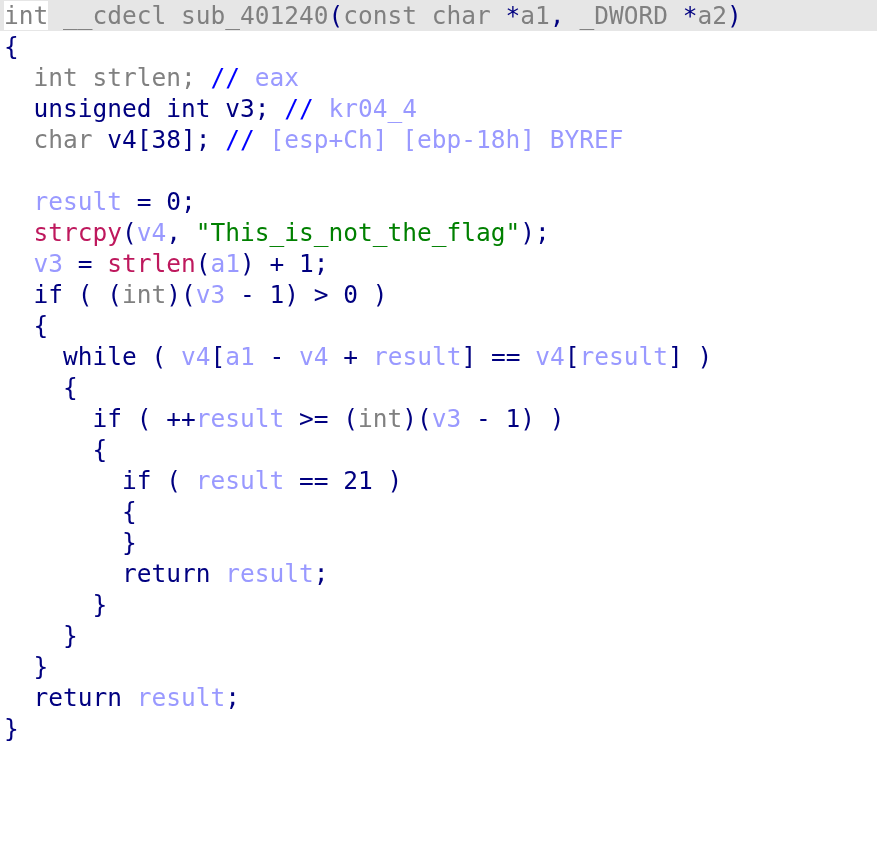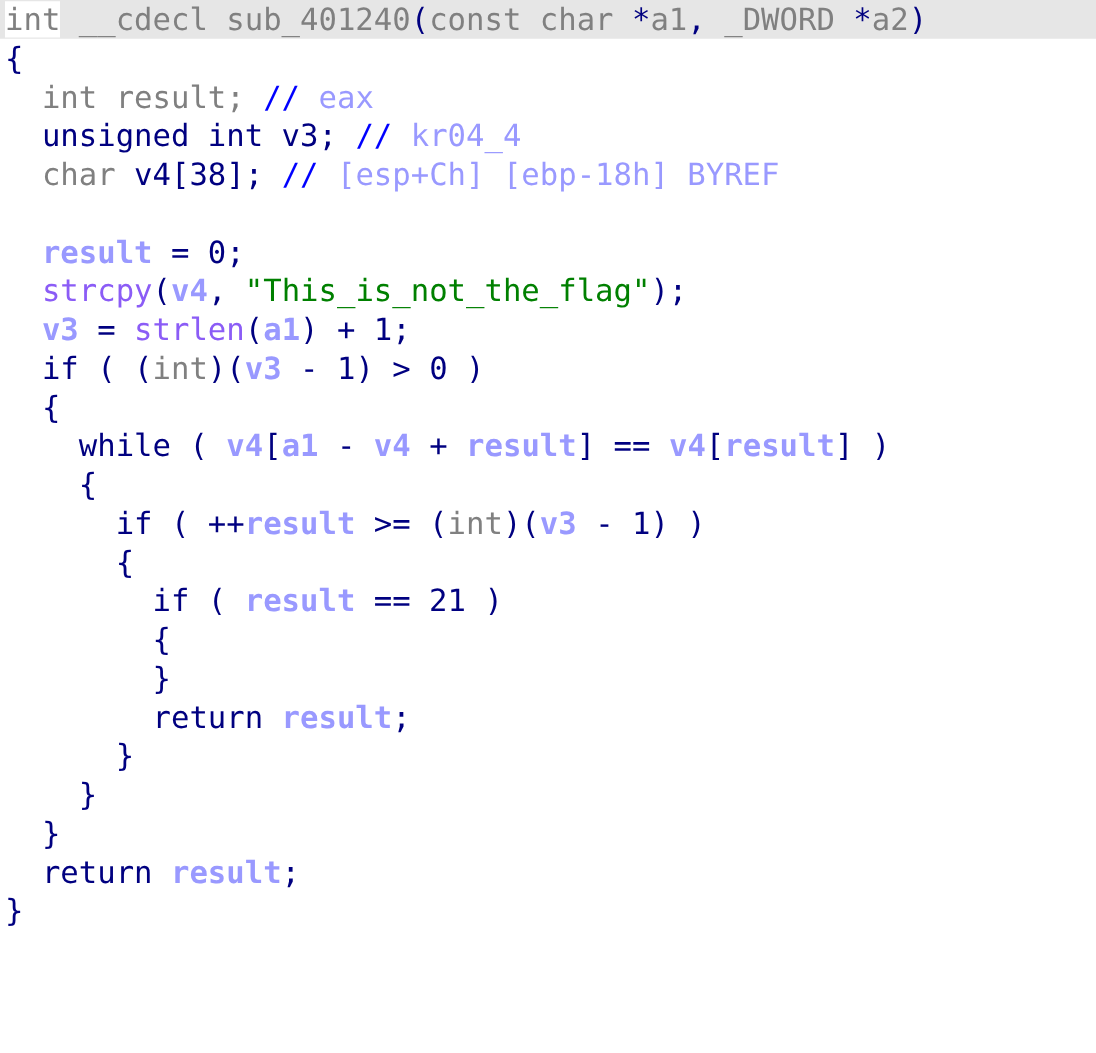--- a/index.html
+++ b/index.html
@@ -35,39 +35,39 @@
   .code-line.current {
     background: #e6e6e6;
     width: 877px;
     box-sizing: border-box;
   }
 
   
   .t-punct    { color: #000080; }           
   .t-keyword  { color: #000080; }           
   .t-type     { color: #808080; }           
-  .t-func     { color: #8b5cf6; }           
-  .t-var      { color: #9999ff; font-weight: bold; }           
+  .t-func     { color: #be185d; }           
+  .t-var      { color: #9999ff; }           
   .t-str      { color: #008000; }           
   .t-cmt-mark { color: #0000ff; }           
   .t-cmt      { color: #9999ff; }           
   .t-hl       { background: #ffffff; }      
   .t-hl.t-type { color: #808080; }
   .t-hl.t-keyword { color: #000080; }
 </style>
 </head>
 <body>
 
 <div id="pseudocode">
 
   <div class="code-line current"><span></span><span class="t-hl t-type">int</span><span class="t-type"> __cdecl </span><span class="t-type">sub_401240</span><span class="t-punct">(</span><span class="t-type">const char </span><span class="t-punct">*</span><span class="t-type">a1</span><span class="t-punct">, </span><span class="t-type">_DWORD </span><span class="t-punct">*</span><span class="t-type">a2</span><span class="t-punct">)</span></div>
 
   <div class="code-line"><span class="t-punct">{</span></div>
 
-  <div class="code-line"><span>  </span><span class="t-hl t-type">int</span><span class="t-type"> result; </span><span class="t-cmt-mark">//</span><span class="t-cmt"> eax</span></div>
+  <div class="code-line"><span>  </span><span class="t-hl t-type">int</span><span class="t-type"> strlen; </span><span class="t-cmt-mark">//</span><span class="t-cmt"> eax</span></div>
 
   <div class="code-line"><span>  </span><span class="t-keyword">unsigned </span><span class="t-hl t-keyword">int</span><span class="t-keyword"> v3</span><span class="t-punct">; </span><span class="t-cmt-mark">//</span><span class="t-cmt"> kr04_4</span></div>
 
   <div class="code-line"><span>  </span><span class="t-type">char </span><span class="t-keyword">v4</span><span class="t-punct">[38]; </span><span class="t-cmt-mark">//</span><span class="t-cmt"> [esp+Ch] [ebp-18h] BYREF</span></div>
 
   <div class="code-line"><span></span></div>
 
   <div class="code-line"><span>  </span><span class="t-var">result</span><span class="t-punct"> = 0;</span></div>
 
   <div class="code-line"><span>  </span><span class="t-func">strcpy</span><span class="t-punct">(</span><span class="t-var">v4</span><span class="t-punct">, </span><span class="t-str">"This_is_not_the_flag"</span><span class="t-punct">);</span></div>

